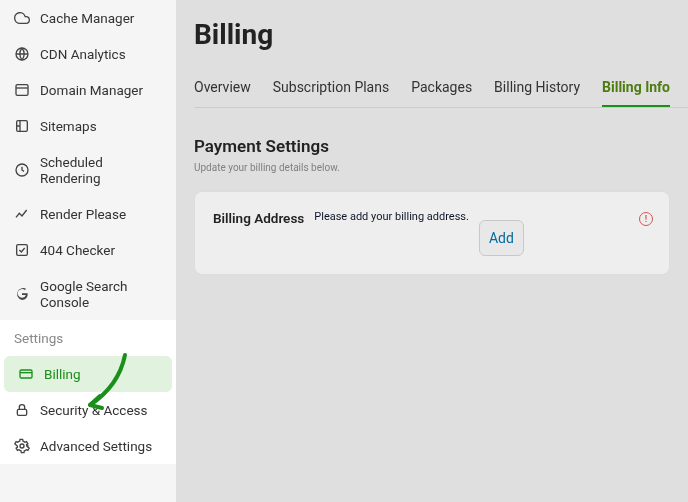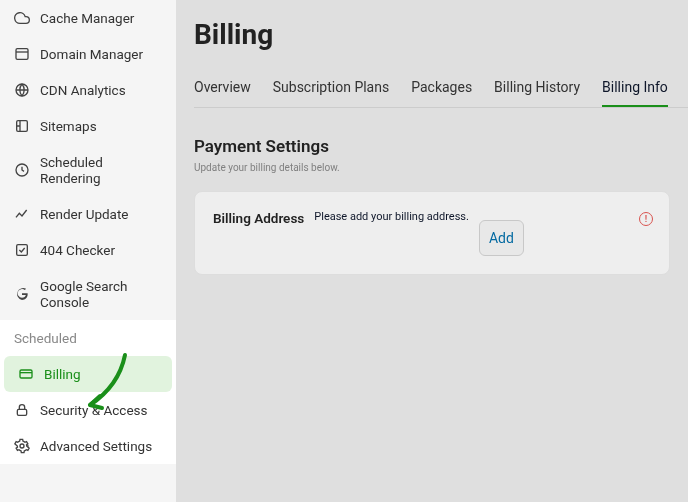--- a/index.html
+++ b/index.html
@@ -10,21 +10,21 @@
 .section-hdr{padding:10px 14px;font-size:13.5px;color:#888}
 .settings-block{background:#fff;border-top-left-radius:0}
 .sidebar-item.active{background:#e1f3de;color:#1a8f1a;border-radius:6px;margin:0 4px}
 .sidebar-item.active .icon{color:#1a8f1a}
 .main{flex:1;background:#e9e9e9;position:relative;overflow:hidden}
 .overlay{position:absolute;inset:0;background:rgba(120,120,120,0.08)}
 .content{position:relative;padding:18px 0 0 18px}
 h1{font-size:28px;font-weight:700;color:#222;margin-bottom:18px}
 .tabs{display:flex;gap:22px;border-bottom:1px solid #ccc;margin-bottom:28px}
 .tab{padding:10px 0;font-size:14px;color:#333;cursor:pointer;white-space:nowrap}
-.tab.active{color:#0f172a;border-bottom:2px solid #1a8f1a;font-weight:400}
+.tab.active{color:#4d7c0f;border-bottom:2px solid #1a8f1a;font-weight:700}
 .tab.cut{overflow:hidden}
 h2{font-size:17px;font-weight:600;color:#222;margin-bottom:6px}
 .subtitle{font-size:10px;color:#808080;margin-bottom:18px}
 .card{background:#eee;border:1px solid #ddd;border-radius:8px;padding:18px;margin-right:18px;display:flex;flex-direction:row;gap:10px;position:relative}
 .card-title{font-size:13.5px;font-weight:600;color:#222}
 .card-text{font-size:11px;color:#0f172a}
 .warn{position:absolute;right:16px;top:20px;width:14px;height:14px;border:1.3px solid #d9534f;border-radius:50%}
 .warn::after{content:"!";position:absolute;left:50%;top:50%;transform:translate(-50%,-52%);font-size:9px;color:#d9534f;font-weight:600}
 .btn{margin-top:10px;padding:9px;text-align:center;background:#e8e8e8;border:1px solid #c8c8c8;border-radius:6px;font-size:14px;color:#0369a1;cursor:pointer}
 .arrow{position:absolute;left:80px;top:350px;pointer-events:none}
@@ -38,34 +38,34 @@
     <span class="icon">
         <svg width="16" height="16" viewBox="0 0 24 24" fill="none" stroke="currentColor" stroke-width="2">
           <path d="M18 10h-1.26A8 8 0 1 0 9 20h9a5 5 0 0 0 0-10z"></path>
         </svg>
       </span>
     <span>Cache Manager</span>
   </div>
   <div class="sidebar-item">
     <span class="icon">
         <svg width="16" height="16" viewBox="0 0 24 24" fill="none" stroke="currentColor" stroke-width="2">
+          <circle cx="12" cy="12" r="9"></circle>
+          <path d="M3 12h18M12 3a14 14 0 0 1 0 18M12 3a14 14 0 0 0 0 18"></path>
+        </svg>
+      </span>
+    <span>CDN Analytics</span>
+  </div>
+  <div class="sidebar-item">
+    <span class="icon">
+        <svg width="16" height="16" viewBox="0 0 24 24" fill="none" stroke="currentColor" stroke-width="2">
           <rect x="3" y="4" width="18" height="16" rx="2"></rect>
           <path d="M3 9h18"></path>
         </svg>
       </span>
     <span>Domain Manager</span>
-  </div>
-  <div class="sidebar-item">
-    <span class="icon">
-        <svg width="16" height="16" viewBox="0 0 24 24" fill="none" stroke="currentColor" stroke-width="2">
-          <circle cx="12" cy="12" r="9"></circle>
-          <path d="M3 12h18M12 3a14 14 0 0 1 0 18M12 3a14 14 0 0 0 0 18"></path>
-        </svg>
-      </span>
-    <span>CDN Analytics</span>
   </div>
   <div class="sidebar-item">
     <span class="icon">
         <svg width="16" height="16" viewBox="0 0 24 24" fill="none" stroke="currentColor" stroke-width="2">
           <rect x="4" y="4" width="16" height="16" rx="2"></rect>
           <path d="M9 4v16M4 12h5"></path>
         </svg>
       </span>
     <span>Sitemaps</span>
   </div>
@@ -77,42 +77,42 @@
         </svg>
       </span>
     <span>Scheduled Rendering</span>
   </div>
   <div class="sidebar-item">
     <span class="icon">
         <svg width="16" height="16" viewBox="0 0 24 24" fill="none" stroke="currentColor" stroke-width="2">
           <path d="M3 17l5-6 4 4 7-9"></path>
         </svg>
       </span>
-    <span>Render Update</span>
+    <span>Render Please</span>
   </div>
   <div class="sidebar-item">
     <span class="icon">
         <svg width="16" height="16" viewBox="0 0 24 24" fill="none" stroke="currentColor" stroke-width="2">
           <rect x="4" y="4" width="16" height="16" rx="2"></rect>
           <path d="M8 12l3 3 5-6"></path>
         </svg>
       </span>
     <span>404 Checker</span>
   </div>
   <div class="sidebar-item">
     <span class="icon">
         <svg width="16" height="16" viewBox="0 0 24 24" fill="currentColor">
           <path d="M12 11v2.5h5.8c-.6 2.4-2.7 4-5.8 4a6.5 6.5 0 1 1 4.3-11.4l1.8-1.8A9 9 0 1 0 12 21c5 0 8.5-3.5 8.5-8.5 0-.5 0-1-.1-1.5H12z"></path>
         </svg>
       </span>
     <span>Google Search Console</span>
   </div>
 
   <div class="settings-block">
-    <div class="section-hdr">Scheduled</div>
+    <div class="section-hdr">Settings</div>
     <div class="sidebar-item active">
       <span class="icon">
           <svg width="16" height="16" viewBox="0 0 24 24" fill="none" stroke="currentColor" stroke-width="2">
             <rect x="3" y="6" width="18" height="12" rx="2"></rect>
             <path d="M3 10h18"></path>
           </svg>
         </span>
       <span>Billing</span>
     </div>
     <div class="sidebar-item" style="background:#fff">

